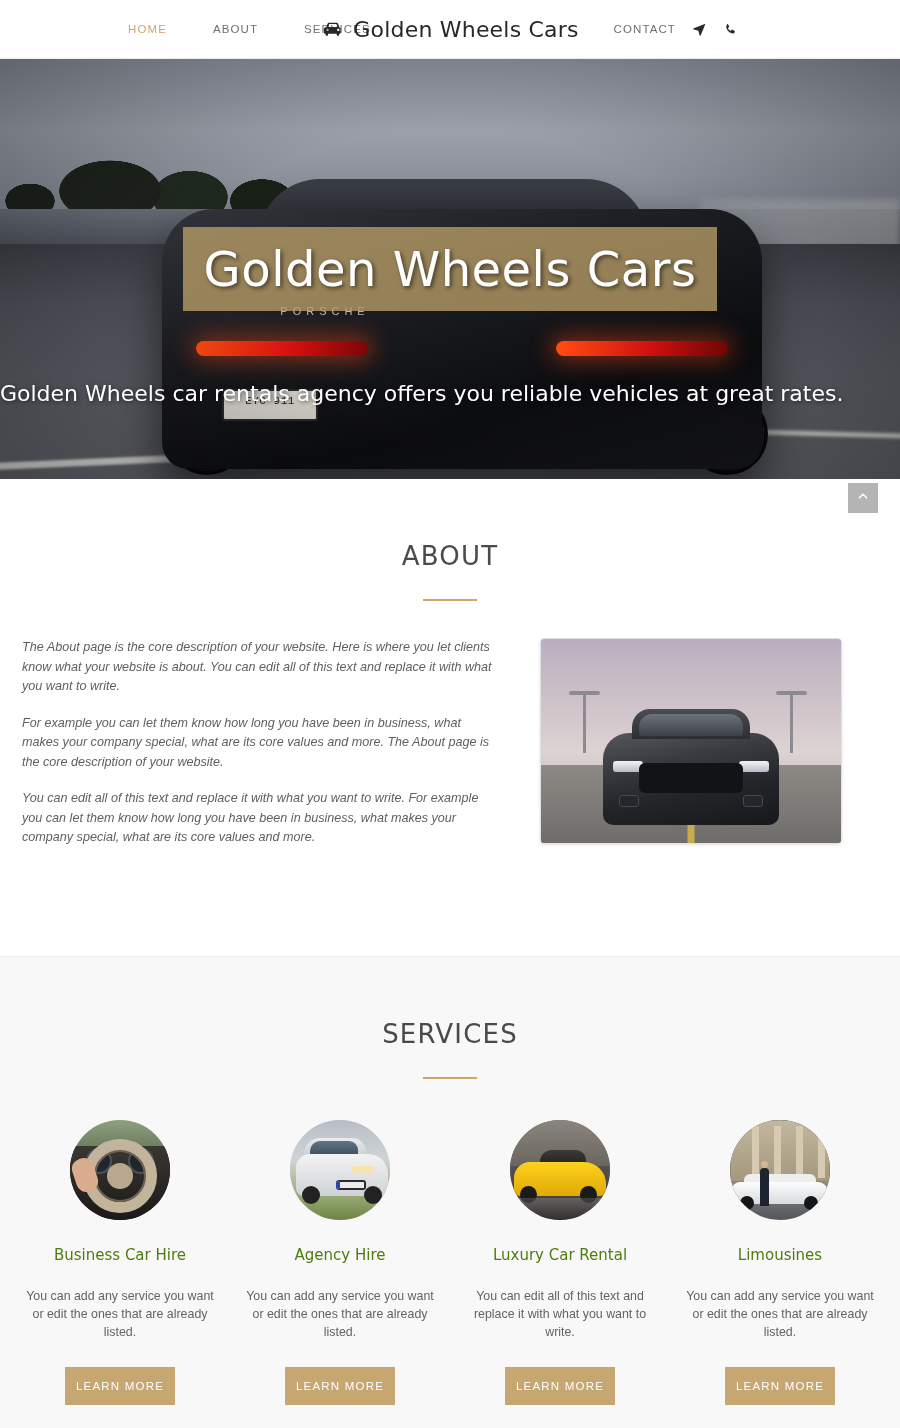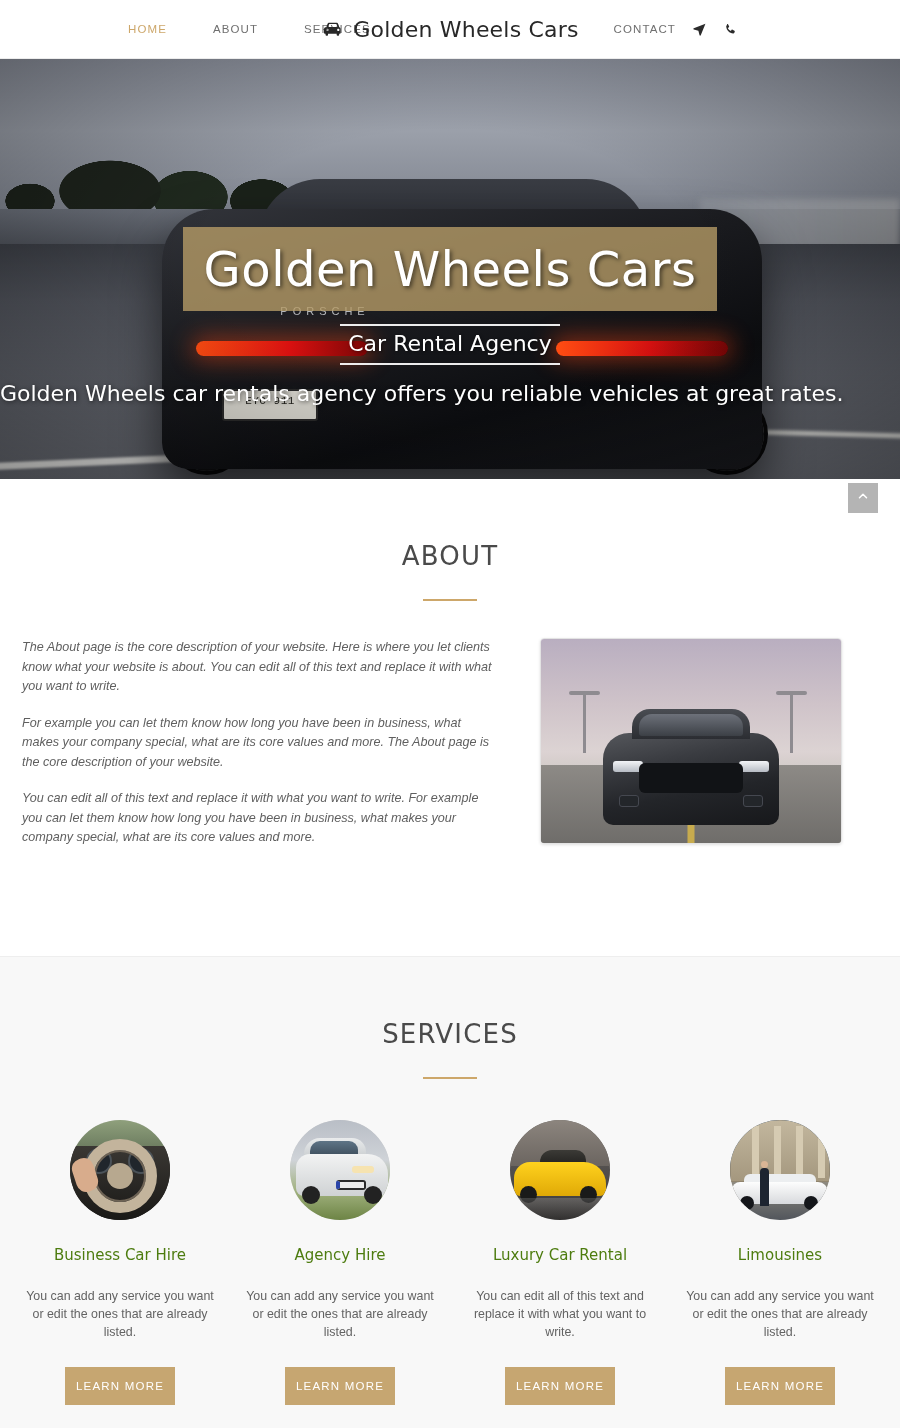--- a/index.html
+++ b/index.html
@@ -436,23 +436,20 @@
       <div class="tail l"></div>
       <div class="tail r"></div>
       <div class="plate">EYC 911</div>
       <div class="hero-vignette"></div>
     </div>
 
     <div class="hero-content">
       <div class="hero-title-band">
         <div class="hero-title">Golden Wheels Cars</div>
       </div>
-      <div class="hero-sub-wrap">
-        <div class="hero-sub">Car Rental Agency</div>
-      </div>
       <div class="hero-desc">Golden Wheels car rentals agency offers you reliable vehicles at great rates.</div>
     </div>
   </div>
 
   <div class="about">
     <div class="scroll-top">
       <span>
         <svg viewBox="0 0 24 24" width="14" height="14" fill="none" stroke="#ffffff" stroke-width="2.6" stroke-linecap="round" stroke-linejoin="round">
           <path d="M6 15l6-6 6 6"></path>
         </svg>

